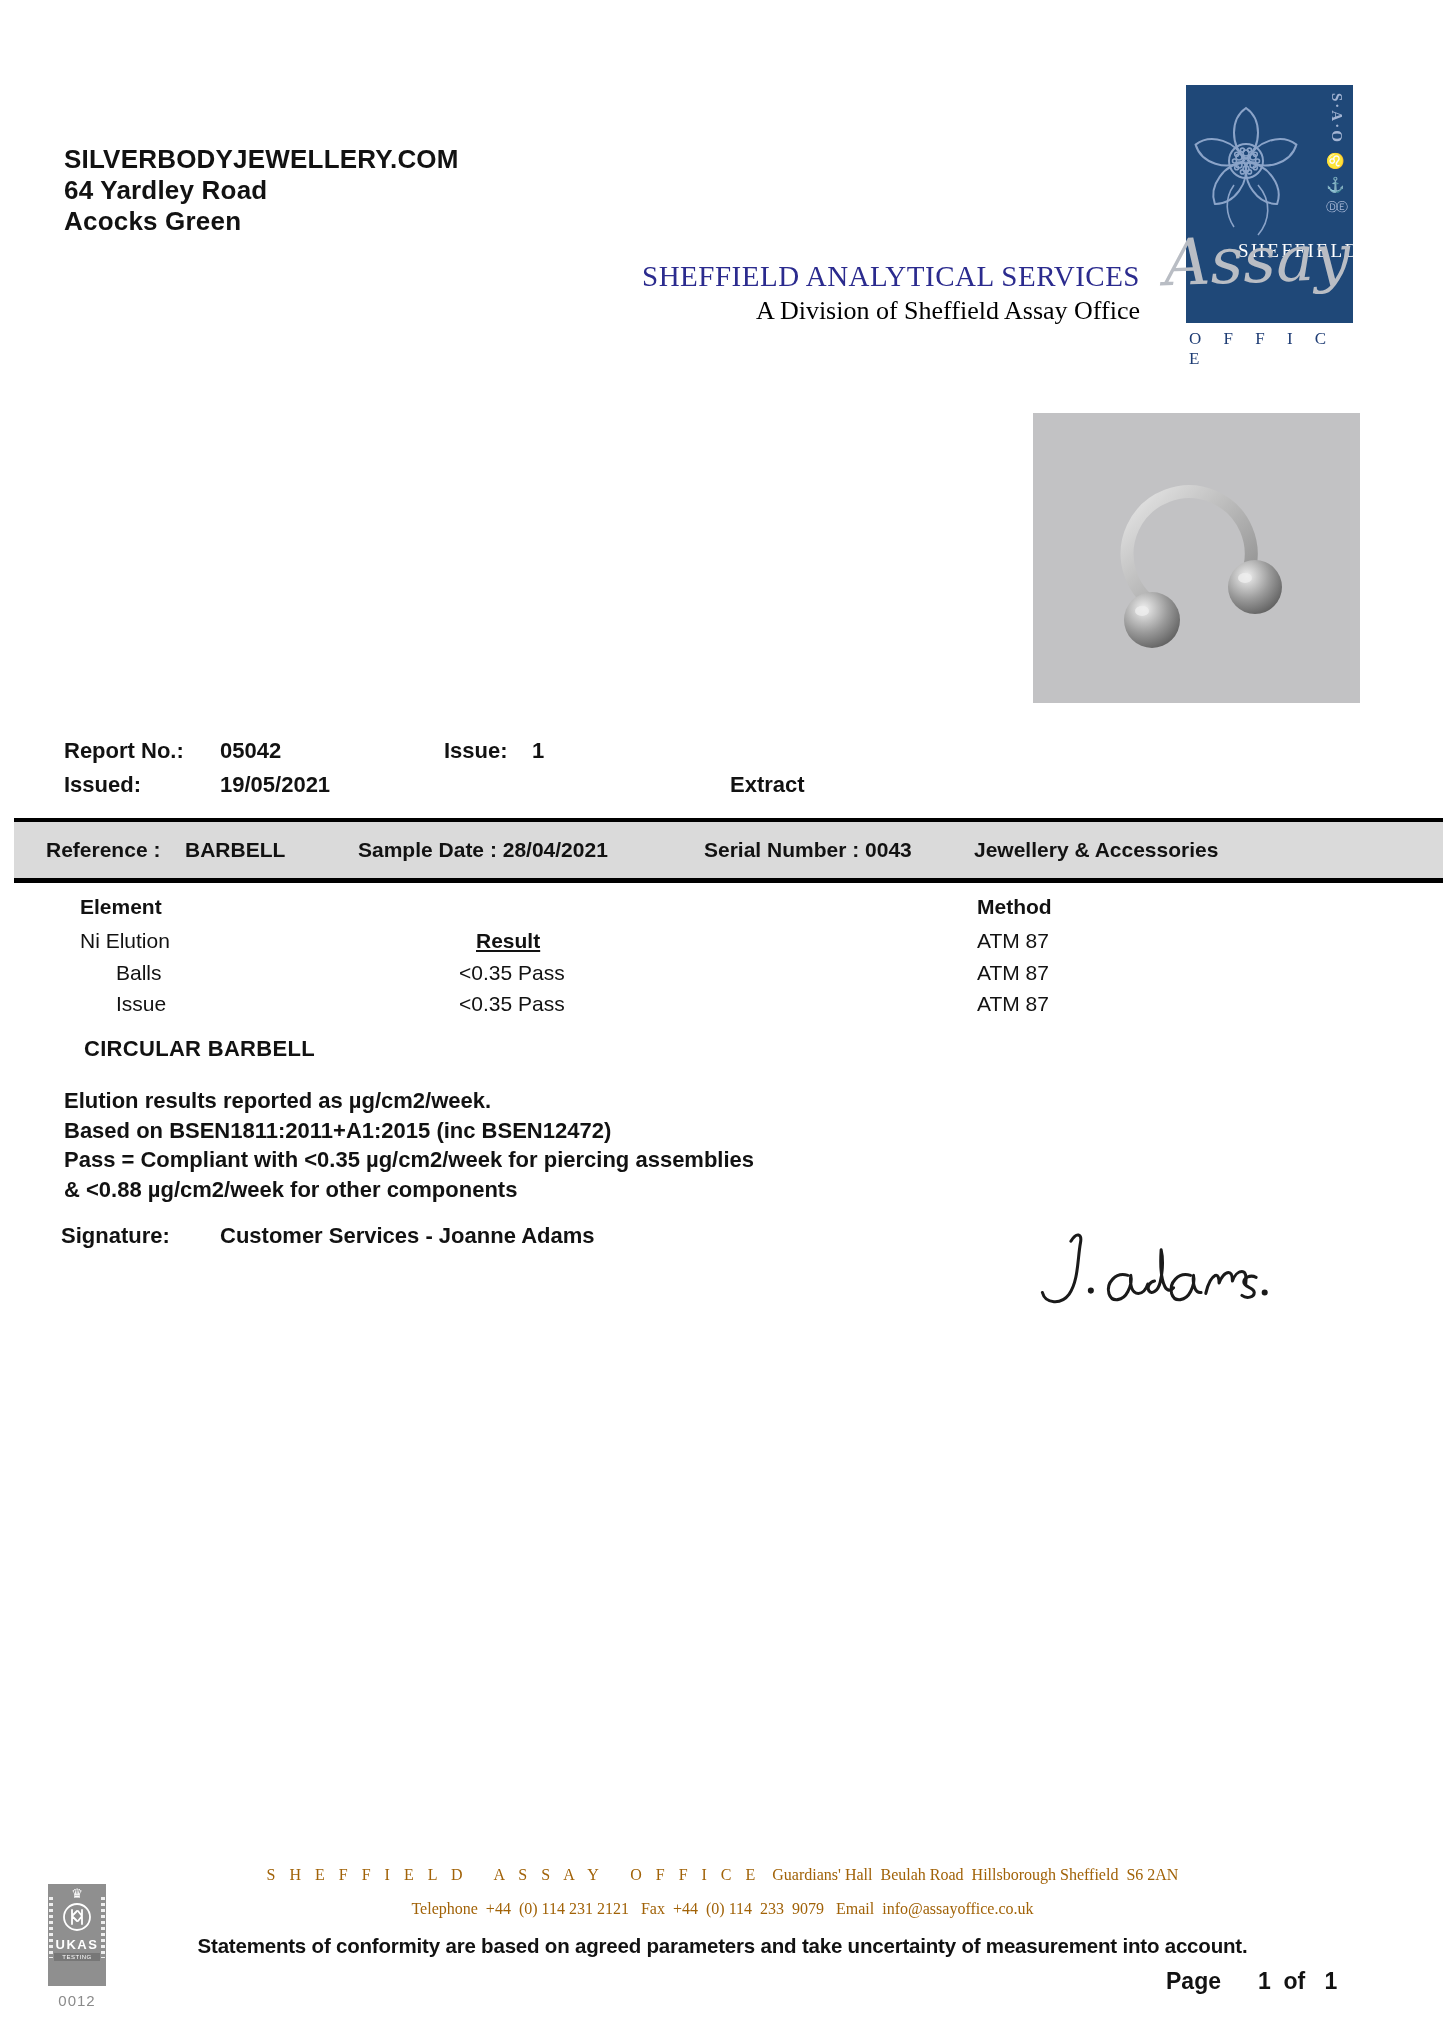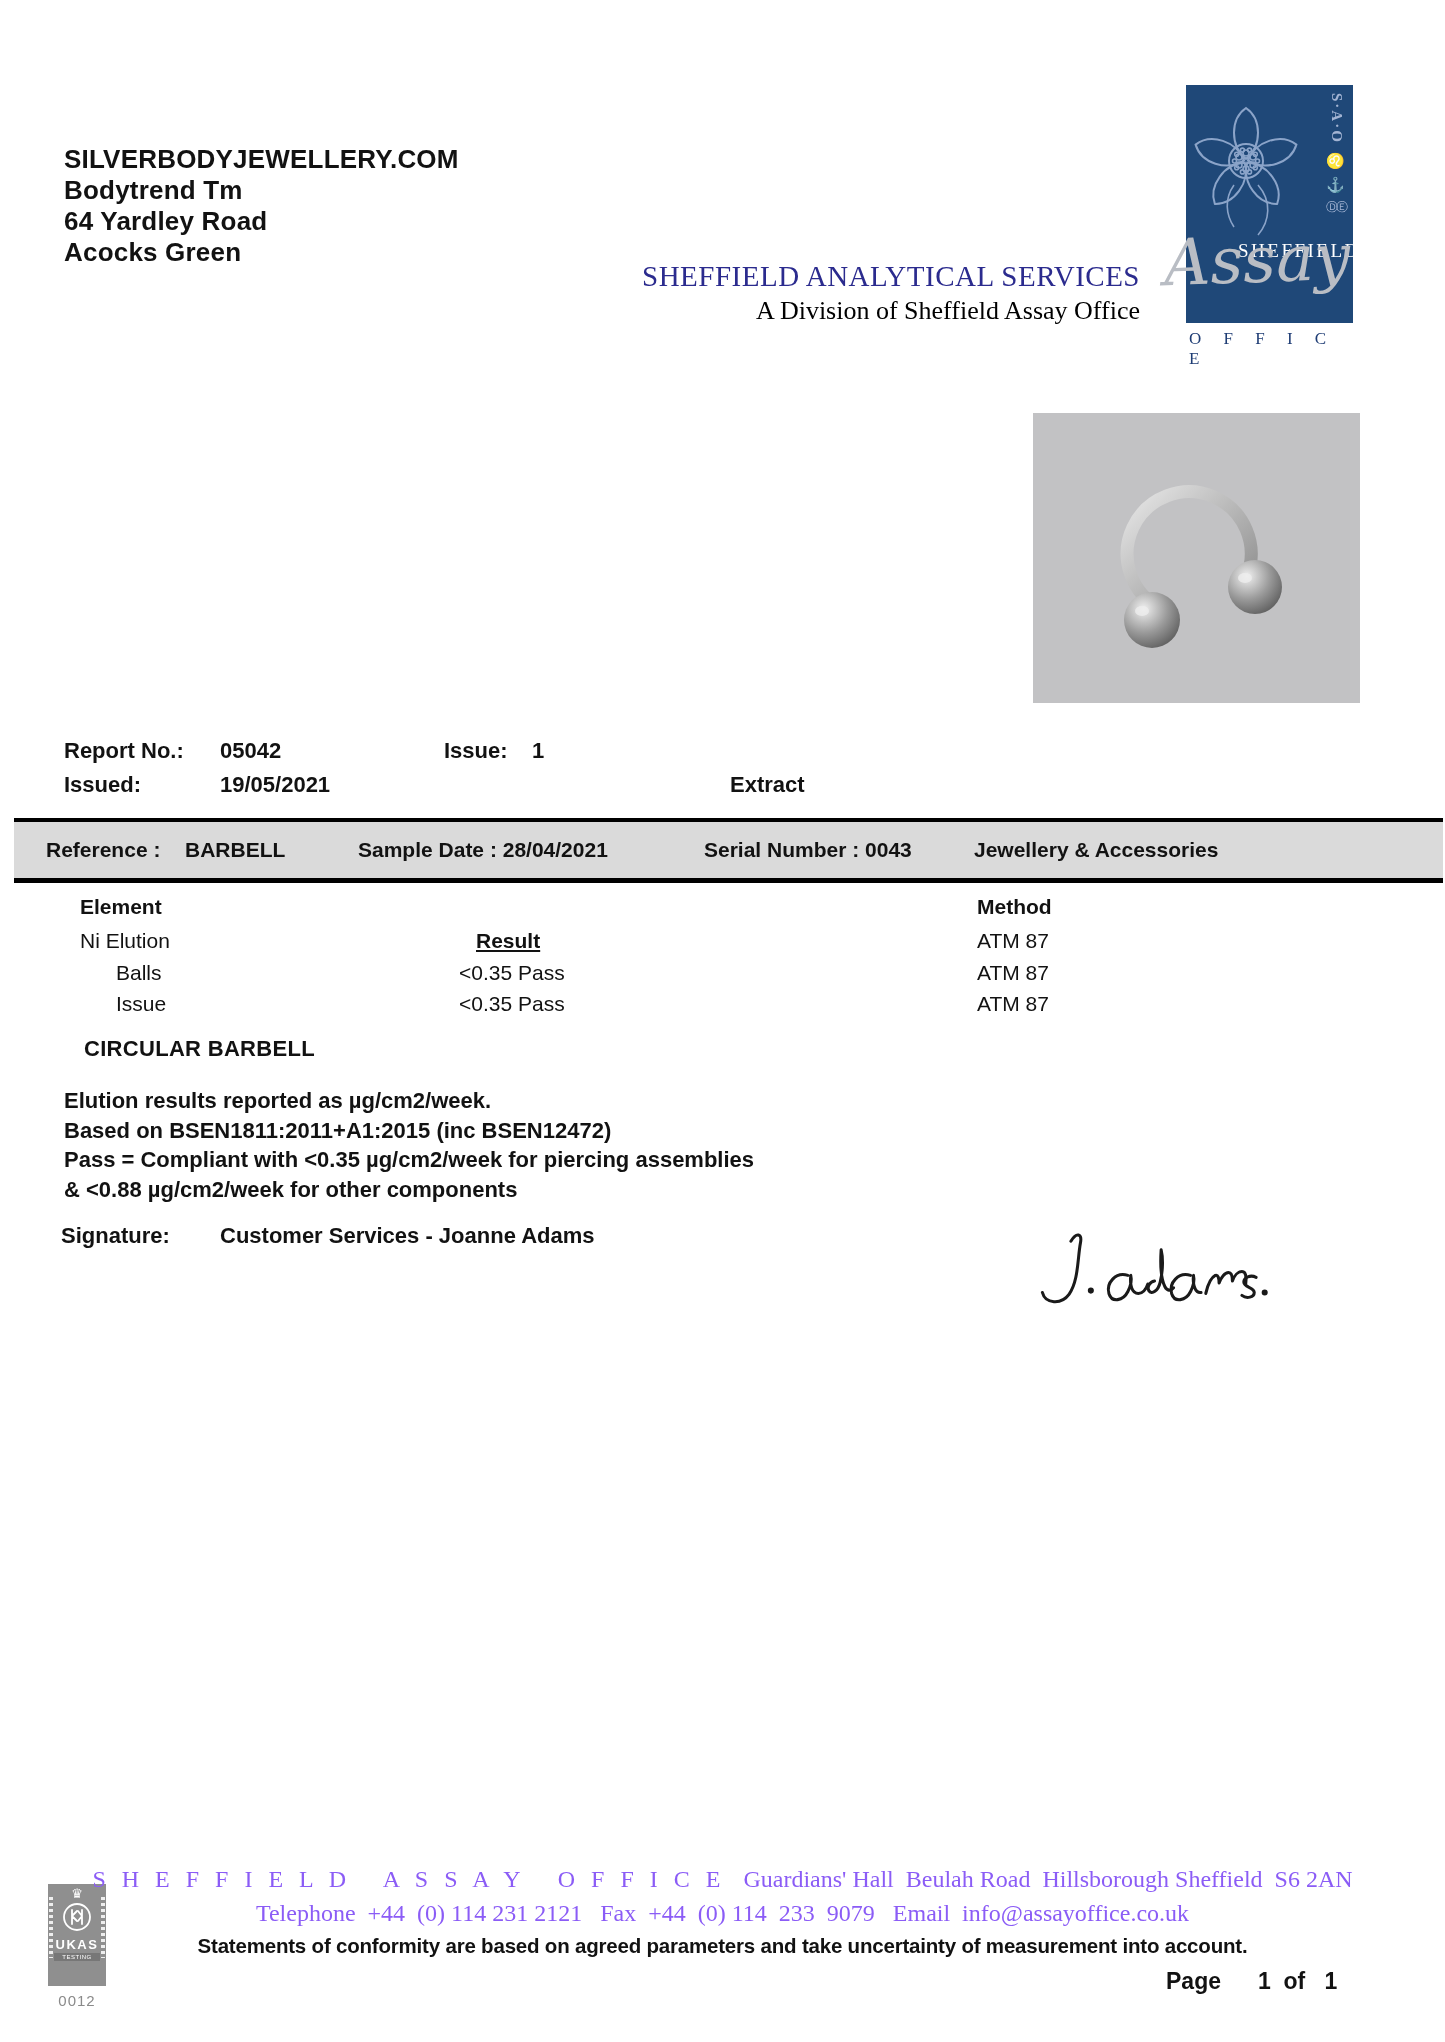--- a/index.html
+++ b/index.html
@@ -47,21 +47,21 @@
   .item-name { font-weight:bold; font-size:22px; letter-spacing:0.3px; }
 
   
   .notes { left:64px; top:1086px; font-weight:bold; font-size:22px; line-height:29.5px; }
 
   
   .sig-label, .sig-name { font-weight:bold; font-size:22px; }
   .sig-svg { left:1020px; top:1226px; }
 
   
-  .f-serif { left:0; width:100%; text-align:center; font-family:"Liberation Serif", serif; font-size:24px; color:#8b5cf6; }
+  .f-serif { left:0; width:100%; text-align:center; font-family:"Liberation Serif", serif; font-size:16px; color:#a16207; }
   .f-pre { white-space:pre; }
   .f-office { letter-spacing:5px; white-space:pre; }
   .f-bold { left:0; width:100%; text-align:center; font-weight:bold; font-size:20.5px; letter-spacing:-0.2px; }
   .page-line { left:1166px; top:1968px; font-weight:bold; font-size:23px; }
   .page-line .pv { position:absolute; left:92px; top:0; white-space:pre; }
 
   .ukas { left:48px; top:1884px; width:58px; text-align:center; }
   .ukas-box { position:relative; width:58px; height:102px; background:#8f8f8f; color:#fff; padding-top:3px; }
   .ukas-box::before, .ukas-box::after {
     content:""; position:absolute; top:10px; bottom:28px; width:4px;
@@ -74,21 +74,20 @@
   .ukas-sub { font-size:6px; letter-spacing:0.5px; background:#777; margin:1px 6px 0 6px; line-height:8px; }
   .ukas-num { margin-top:6px; color:#8a8a8a; font-size:15px; letter-spacing:1px; }
 </style>
 </head>
 <body>
 
 <div class="page">
 
   <div class="abs sender">
     <div>SILVERBODYJEWELLERY.COM</div>
-    <div>Bodytrend Tm</div>
     <div>64 Yardley Road</div>
     <div>Acocks Green</div>
   </div>
 
   <div class="abs sas-header">
     <div class="sas-title">SHEFFIELD ANALYTICAL SERVICES</div>
     <div class="sas-subtitle">A Division of Sheffield Assay Office</div>
   </div>
 
   <div class="abs sao-logo">

